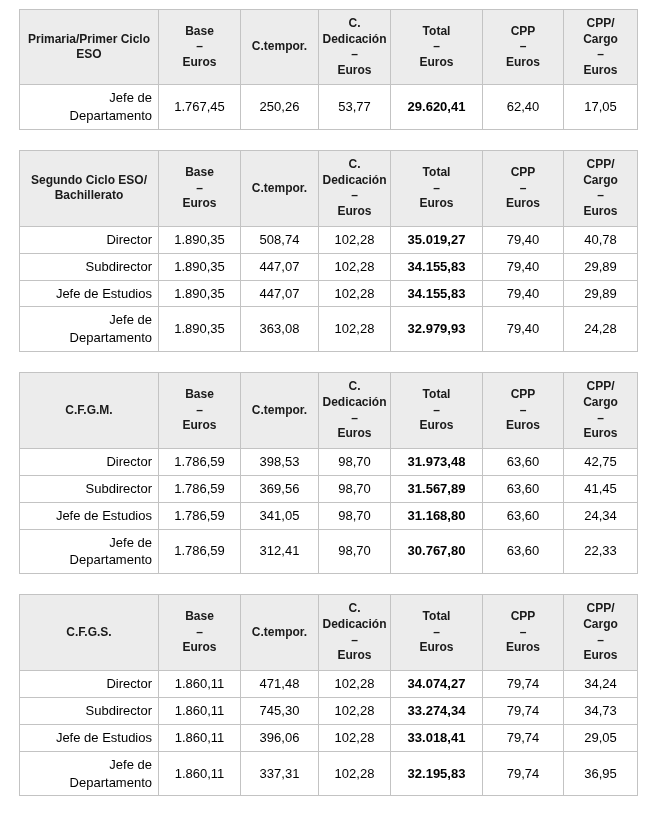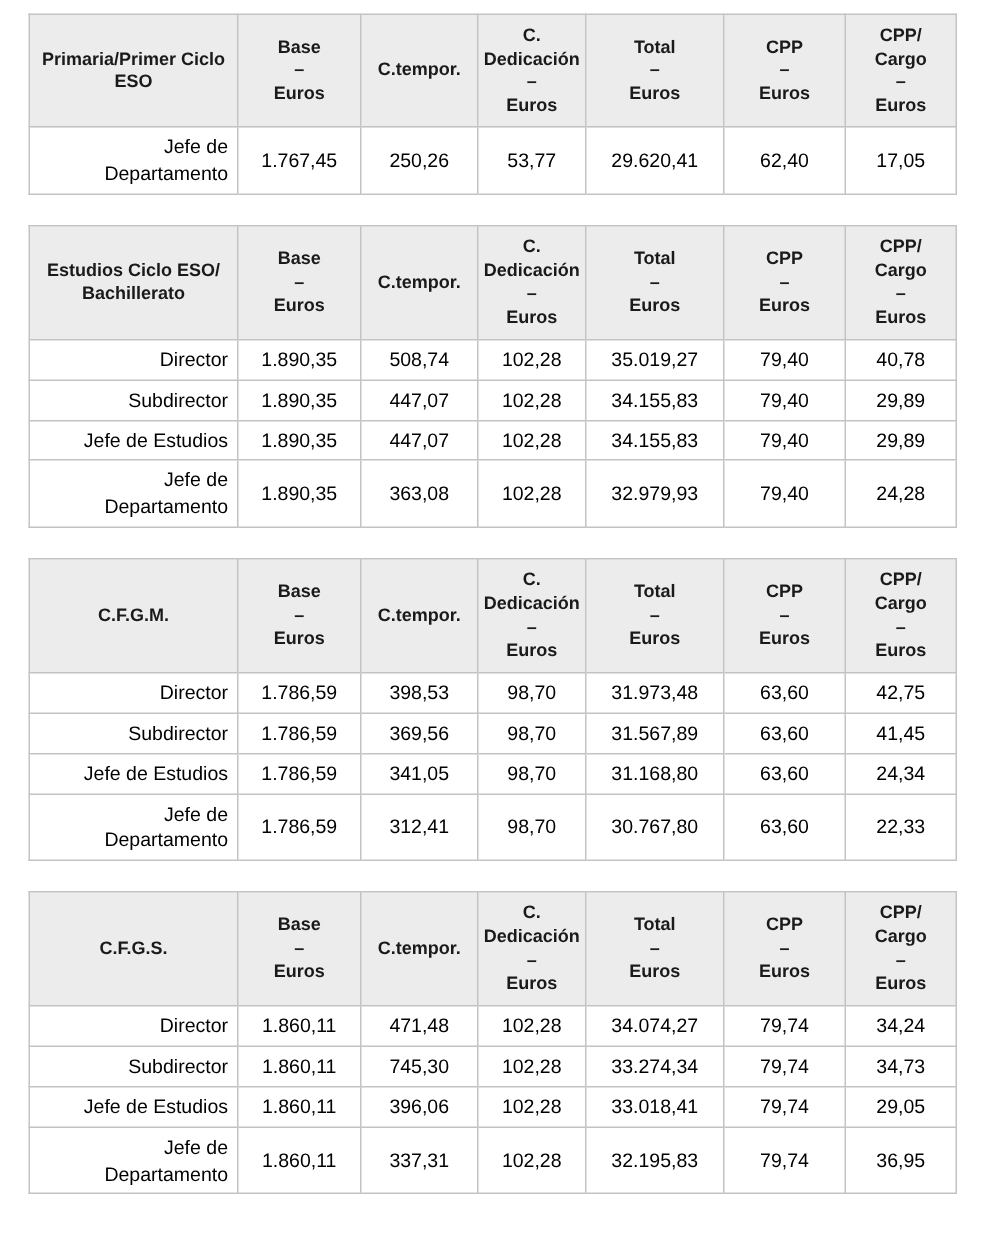--- a/index.html
+++ b/index.html
@@ -42,21 +42,21 @@
     font-size: 13px;
     text-align: center;
     vertical-align: middle;
     padding: 4px 6px;
     line-height: 1.38;
   }
   table.salary-table td.row-label {
     text-align: right;
   }
   table.salary-table td.total-cell {
-    font-weight: normal;
+    font-weight: bold;
   }
 </style>
 </head>
 <body>
 
 <div class="page">
     <table class="salary-table">
       <colgroup>
         <col style="width: 139px;">
         <col style="width: 82px;">
@@ -106,21 +106,21 @@
         <col style="width: 139px;">
         <col style="width: 82px;">
         <col style="width: 78px;">
         <col style="width: 72px;">
         <col style="width: 92px;">
         <col style="width: 81px;">
         <col style="width: 74px;">
       </colgroup>
       <thead>
         <tr>
-          <th>Estudios Ciclo ESO/ Bachillerato</th>
+          <th>Segundo Ciclo ESO/ Bachillerato</th>
           <th class="multiline">Base
 –
 Euros</th>
           <th class="multiline">C.tempor.</th>
           <th class="multiline">C.
 Dedicación
 –
 Euros</th>
           <th class="multiline">Total
 –

